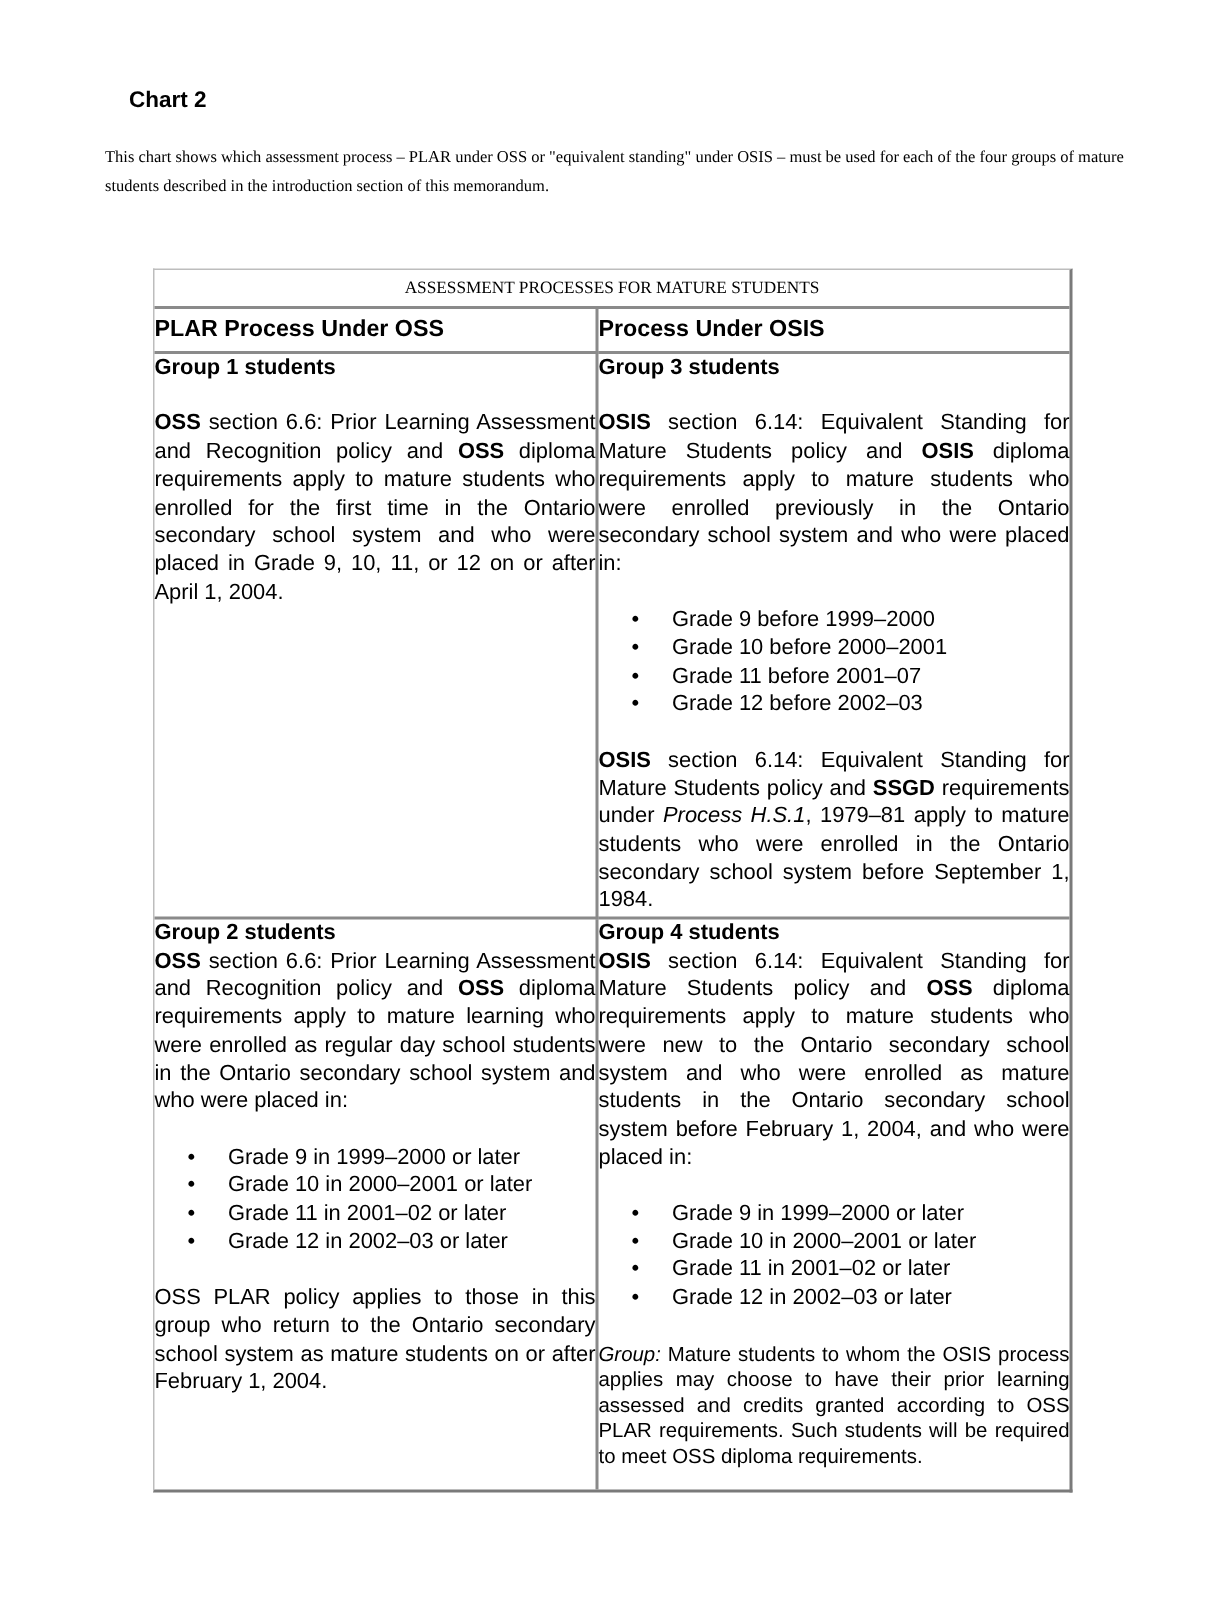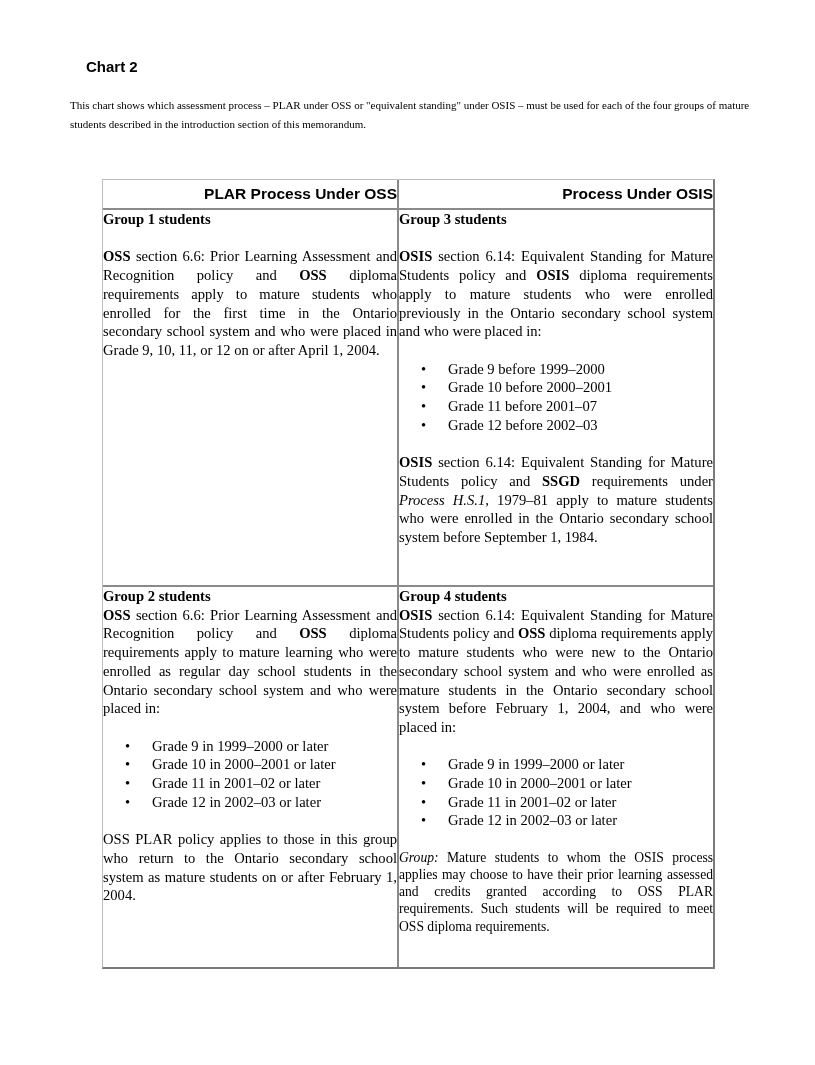--- a/index.html
+++ b/index.html
@@ -57,30 +57,30 @@
       text-align: center;
       height: 24px;
       line-height: 24px;
       border-bottom: 2px solid #8a8a8a;
       letter-spacing: 0;
     }
     .col-head th {
       font-family: "Liberation Sans", sans-serif;
       font-weight: bold;
       font-size: 15.5px;
-      text-align: right;
+      text-align: left;
       height: 28px;
       line-height: 28px;
       border-bottom: 2px solid #8a8a8a;
     }
     .col-head th.left, .body-row td.left {
       border-right: 2px solid #8a8a8a;
     }
     .body-row td {
-      font-family: Liberation Serif, serif;
+      font-family: Liberation Sans, sans-serif;
       font-size: 14.6px;
       line-height: 18.7px;
       text-align: justify;
       padding: 3px 4px 4px 5px;
     }
     .body-row.first td {
       border-bottom: 2px solid #8a8a8a;
       height: 375px;
     }
     .body-row.second td {
@@ -125,20 +125,23 @@
 
 <h2 class="heading">Chart 2</h2>
 <p class="intro">This chart shows which assessment process – PLAR under OSS or "equivalent standing" under OSIS – must be used for each of the four groups of mature students described in the introduction section of this memorandum.</p>
 
 <table class="assess">
   <colgroup>
     <col style="width:296px">
     <col style="width:314px">
   </colgroup>
   <tbody>
+      <tr class="title-row">
+    <th colspan="2">ASSESSMENT PROCESSES FOR MATURE STUDENTS</th>
+  </tr>
   <tr class="col-head">
     <th class="left">PLAR Process Under OSS</th>
     <th>Process Under OSIS</th>
   </tr>
 
   <tr class="body-row first">
     <td class="left">
       <span class="group-title">Group 1 students</span>
       <div class="gap"></div>
       <p class="para"><b>OSS</b><span> section 6.6: Prior Learning Assessment and Recognition policy and </span><b>OSS</b><span> diploma requirements apply to mature students who enrolled for the first time in the Ontario secondary school system and who were placed in Grade 9, 10, 11, or 12 on or after April 1, 2004.</span></p>

